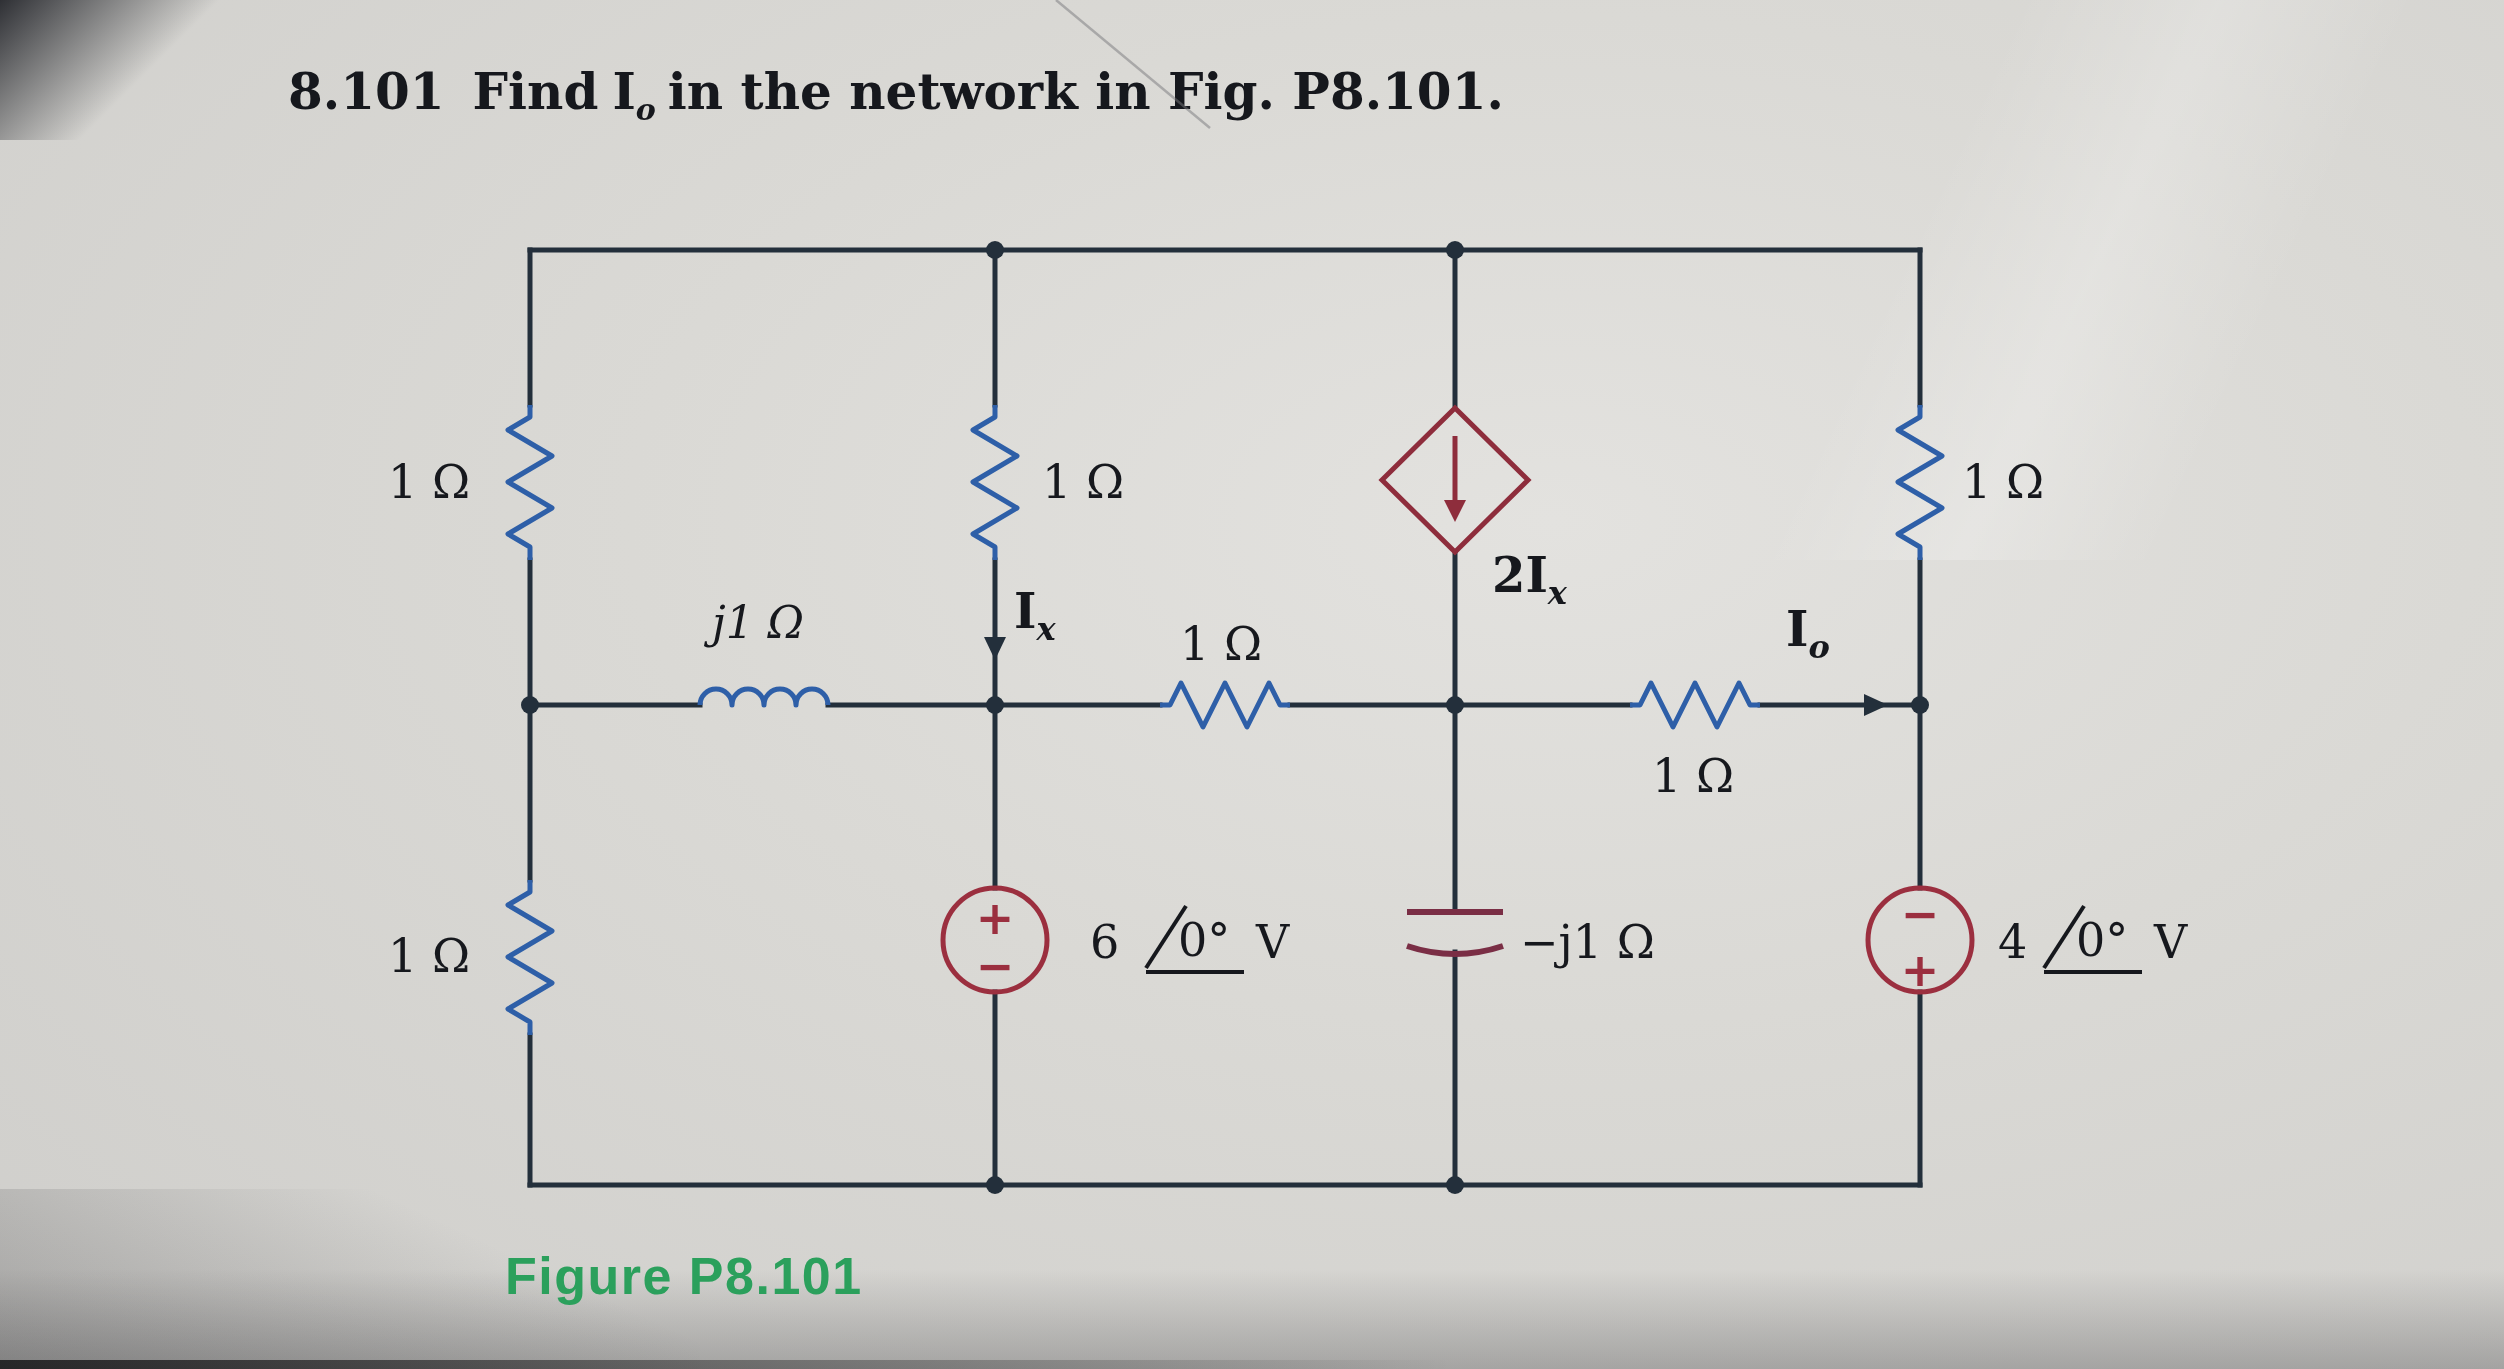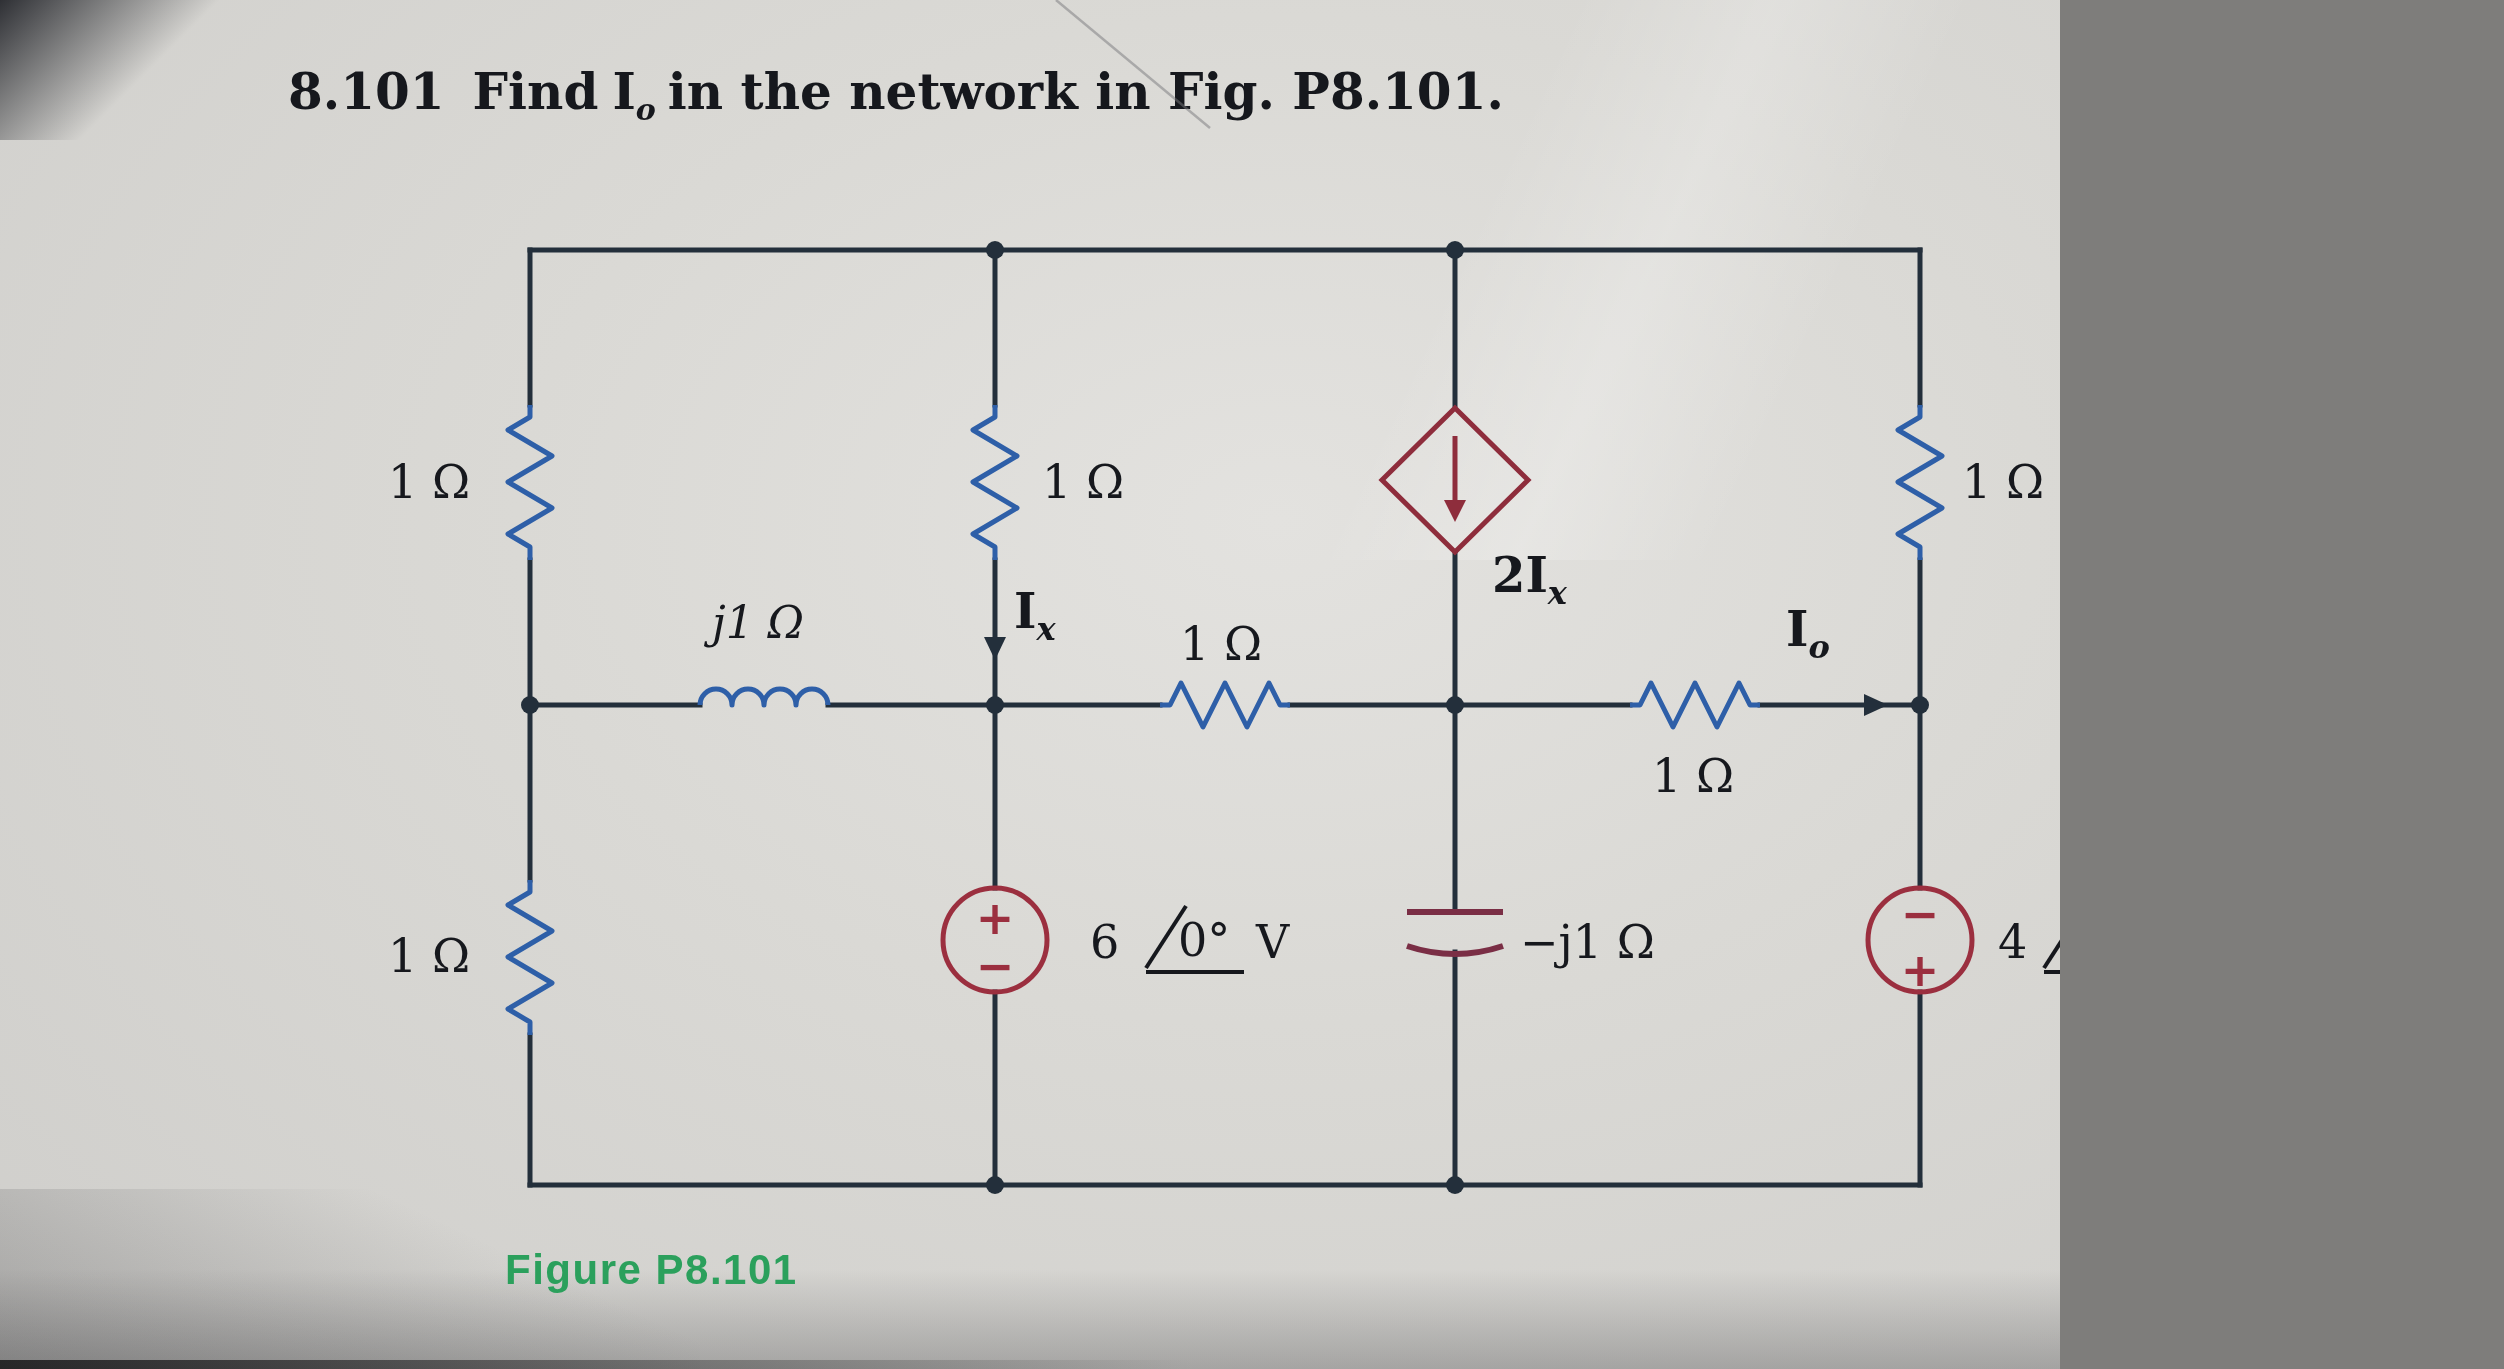--- a/index.html
+++ b/index.html
@@ -1,17 +1,17 @@
 <!DOCTYPE html>
 <html><head>
 <meta charset="utf-8">
 <style>
   html,body{margin:0;padding:0;background:#7e7d7b;}
   .screen{
-    position:relative;width:2060px;height:1369px;overflow:hidden;
+    position:relative;width:2504px;height:1369px;overflow:hidden;
     background:
       radial-gradient(ellipse at 62% 38%, #e3e2df 0%, #dad9d5 42%, #cfcecb 100%);
     font-family:"DejaVu Serif", serif;
   }
   .corner-tl{position:absolute;left:0;top:0;width:260px;height:140px;
     background:linear-gradient(135deg, rgba(18,20,26,0.85) 0%, rgba(18,20,26,0) 55%);}
   .sheen-tr{position:absolute;right:0;top:0;width:980px;height:560px;
     background:linear-gradient(115deg, rgba(255,255,255,0) 40%, rgba(255,255,255,0.22) 56%, rgba(255,255,255,0) 72%);}
   .corner-bl{position:absolute;left:0;bottom:0;width:700px;height:180px;
     background:linear-gradient(25deg, rgba(60,60,63,0.32), rgba(60,60,63,0) 70%);}
@@ -23,21 +23,21 @@
     position:absolute;left:288px;top:62px;
     font-weight:bold;font-size:50px;color:#16181d;white-space:nowrap;
   }
   .title .num{margin-right:28px;}
   .title .find{margin-right:14px;}
   .title .symwrap{margin-right:12px;}
   .title sub{font-size:30px;font-style:italic;}
   .caption{
     position:absolute;left:505px;top:1246px;
     font-family:"Liberation Sans", sans-serif;font-weight:bold;
-    font-size:42px;letter-spacing:1.5px;color:#2ba05c;white-space:nowrap;
+    font-size:52px;letter-spacing:1.5px;color:#2ba05c;white-space:nowrap;
   }
   svg.circuit{position:absolute;left:0;top:0;}
   svg.circuit text{font-family:"DejaVu Serif", serif;fill:#16181d;font-size:46px;}
   svg.circuit text.bold{font-weight:bold;font-size:48px;}
   svg.circuit tspan.sub{font-size:32px;font-style:italic;}
   svg.circuit text.ital{font-style:italic;font-size:44px;}
   svg.circuit text.pol{font-weight:bold;font-size:46px;fill:#9b2f3f;text-anchor:middle;font-family:"DejaVu Sans",sans-serif;}
 </style>
 </head>
 <body>

